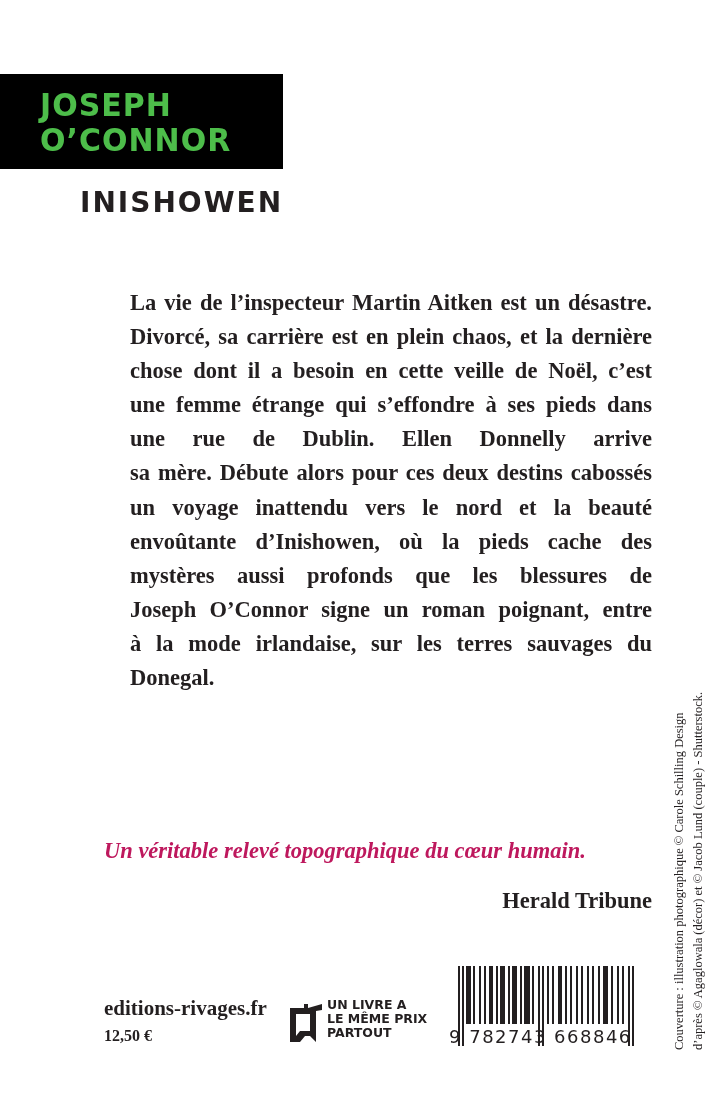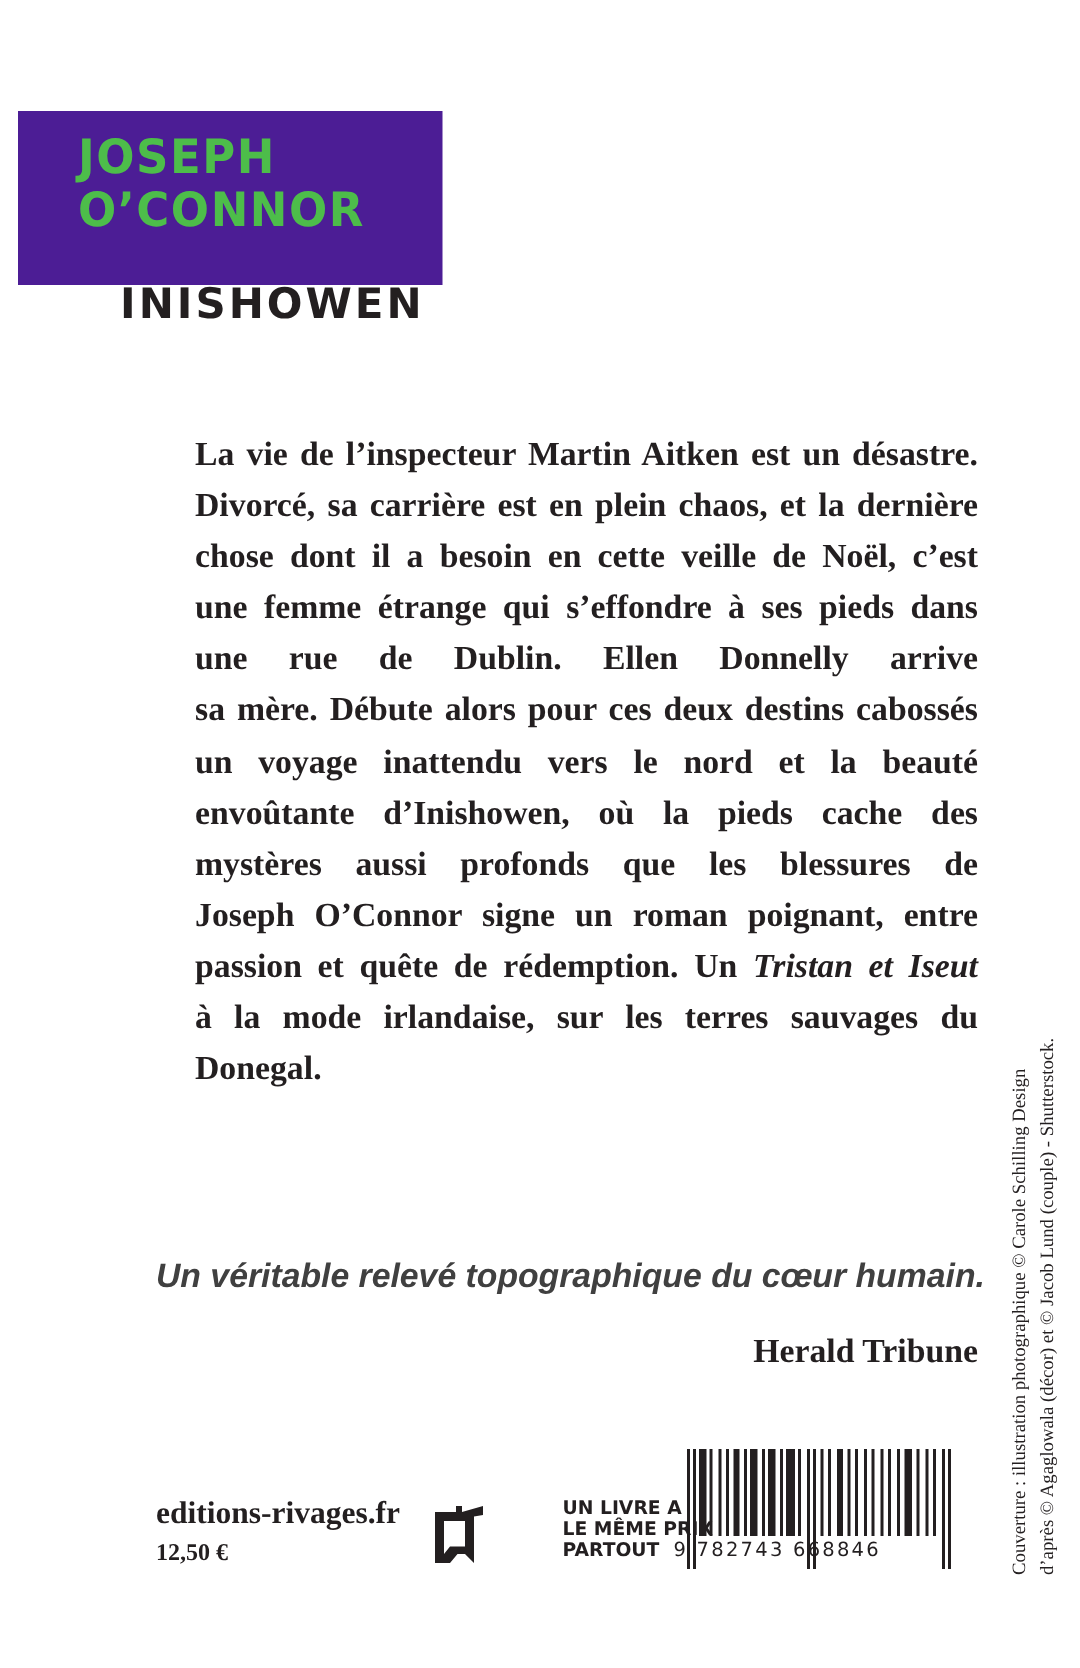--- a/index.html
+++ b/index.html
@@ -2,22 +2,22 @@
 <html><head>
   <meta charset="utf-8">
   <style>
     html, body { margin: 0; padding: 0; }
     body {
       width: 720px; height: 1112px; background: #ffffff;
       position: relative; overflow: hidden;
       color: #231f20;
     }
     .author-box {
-      position: absolute; left: 12px; top: 74px; width: 283px; height: 116px;
-      background: #4c1d95;
+      position: absolute; left: 0; top: 74px; width: 283px; height: 95px;
+      background: #000000;
     }
     .author-line {
       position: absolute; left: 40px;
       font-family: "DejaVu Sans", sans-serif; font-weight: bold;
       color: #4dbd4a; font-size: 30px; letter-spacing: 1px;
       line-height: 30px; transform: scaleY(1.05);
     }
     .author-line.l1 { top: 17px; }
     .author-line.l2 { top: 52px; }
     .title {
@@ -27,22 +27,22 @@
     }
     .blurb {
       position: absolute; left: 104px; top: 286px; width: 548px;
       font-family: "Liberation Serif", serif; font-weight: bold;
       font-size: 22.5px; line-height: 34.1px; color: #231f20;
     }
     .blurb .line { display: block; text-align: justify; text-align-last: justify; white-space: nowrap; margin-left: 26px; }
     .blurb .line.last { text-align-last: left; }
     .quote {
       position: absolute; left: 104px; top: 838px; width: 548px;
-      font-family: Liberation Sans, sans-serif; font-weight: bold; font-style: italic;
-      font-size: 22.5px; color: #404040; white-space: nowrap;
+      font-family: Liberation Serif, serif; font-weight: bold; font-style: italic;
+      font-size: 22.5px; color: #be185d; white-space: nowrap;
     }
     .quote-source {
       position: absolute; right: 68px; top: 888px;
       font-family: "Liberation Serif", serif; font-weight: bold;
       font-size: 22.5px; color: #231f20;
     }
     .website {
       position: absolute; left: 104px; top: 996px;
       font-family: "Liberation Serif", serif; font-weight: bold;
       font-size: 21px; color: #231f20;
@@ -51,28 +51,28 @@
       position: absolute; left: 104px; top: 1027px;
       font-family: "Liberation Serif", serif; font-weight: bold;
       font-size: 16px; color: #231f20;
     }
     .prix-logo {
       position: absolute; left: 288px; top: 1000px; width: 36px; height: 44px;
     }
     .prix-text {
       position: absolute; left: 327px; top: 998px;
       font-family: "DejaVu Sans", sans-serif; font-weight: bold;
-      font-size: 12.5px; line-height: 14px; color: #231f20; margin-left: 48px;
+      font-size: 12.5px; line-height: 14px; color: #231f20;
     }
     .barcode {
       position: absolute; left: 456px; top: 966px; width: 182px; height: 82px;
     }
     .barcode-digits {
       position: absolute; left: 449px; top: 1026px;
-      font-family: "DejaVu Sans", sans-serif; font-size: 13px; letter-spacing: 1.5px;
+      font-family: "DejaVu Sans", sans-serif; font-size: 18px; letter-spacing: 1.5px;
       color: #231f20; background: transparent;
     }
     .credits {
       position: absolute; left: 670px; top: 1050px;
       transform-origin: 0 0; transform: rotate(-90deg);
       font-family: "Liberation Serif", serif; font-size: 12.5px;
       line-height: 19px; color: #231f20; white-space: nowrap;
     }
   </style>
 </head>
@@ -89,21 +89,20 @@
   <span class="line">La vie de l’inspecteur Martin Aitken est un désastre.</span>
   <span class="line">Divorcé, sa carrière est en plein chaos, et la dernière</span>
   <span class="line">chose dont il a besoin en cette veille de Noël, c’est</span>
   <span class="line">une femme étrange qui s’effondre à ses pieds dans</span>
   <span class="line">une rue de Dublin. Ellen Donnelly arrive</span>
   <span class="line">sa mère. Débute alors pour ces deux destins cabossés</span>
   <span class="line">un voyage inattendu vers le nord et la beauté</span>
   <span class="line">envoûtante d’Inishowen, où la pieds cache des</span>
   <span class="line">mystères aussi profonds que les blessures de</span>
   <span class="line">Joseph O’Connor signe un roman poignant, entre</span>
-  <span class="line"><span>passion et quête de rédemption. Un </span><i>Tristan et Iseut</i></span>
   <span class="line">à la mode irlandaise, sur les terres sauvages du</span>
   <span class="line last">Donegal.</span>
 </div>
 
 <div class="quote">Un véritable relevé topographique du cœur humain.</div>
 <div class="quote-source">Herald Tribune</div>
 
 <div class="website">editions-rivages.fr</div>
 <div class="price">12,50 €</div>
 

